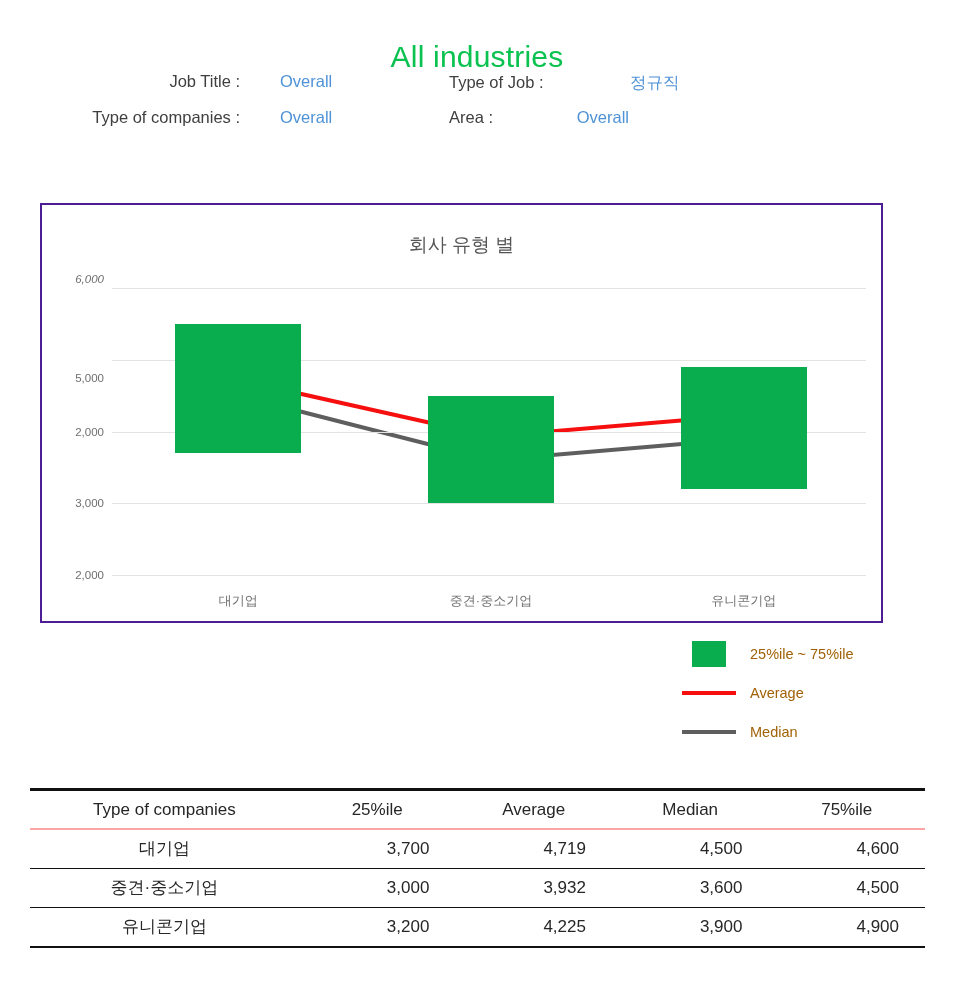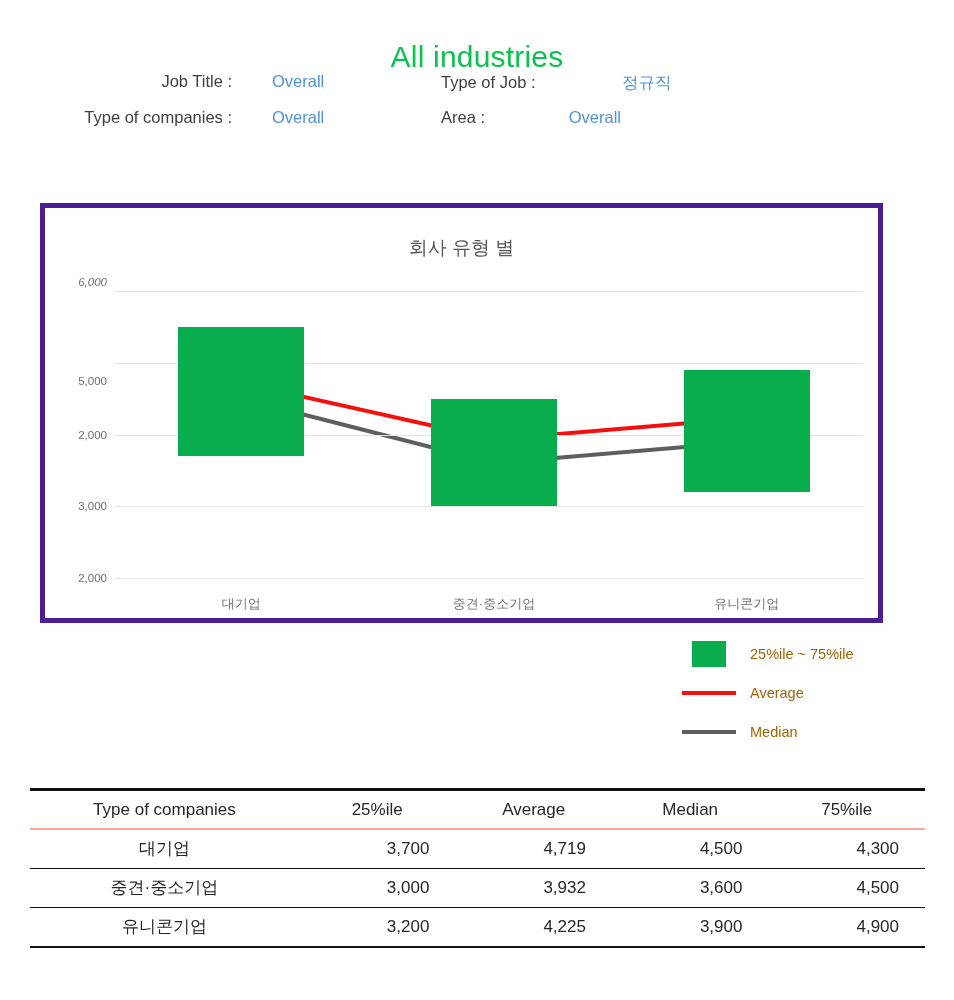--- a/index.html
+++ b/index.html
@@ -32,20 +32,21 @@
   #filters {
     margin-top: 24px;
     display: grid;
     grid-template-columns: 1fr 1fr;
     row-gap: 14px;
     padding: 0 72px 0 0;
   }
   .filter-row {
     display: flex;
     align-items: baseline;
+    padding-left: 8px;
   }
   .filter-label {
     font-size: 16.5px;
     color: #3f3f3f;
     text-align: right;
     white-space: nowrap;
   }
   .filter-value {
     font-size: 16.5px;
     color: #4f93d6;
@@ -57,21 +58,21 @@
   
   .fcol2 { }
   .fcol2 .filter-label { }
   .fcol2 .filter-value { width: 108px; text-align: right; margin-left: 28px; }
 
   
   #chart-panel {
     position: absolute;
     left: 40px; top: 203px;
     width: 843px; height: 420px;
-    border: 5px solid #4c1d95;
+    border: 2px solid #4c1d95;
     background: #fff;
   }
   #chart-title {
     text-align: center;
     font-size: 19px;
     color: #555;
     padding-top: 27px;
     font-weight: 400;
   }
   #plot-area {
@@ -266,21 +267,21 @@
       <th class="col-num">Median</th>
       <th class="col-num">75%ile</th>
     </tr>
   </thead>
   <tbody>
     <tr>
       <td class="col-name">대기업</td>
       <td class="col-num">3,700</td>
       <td class="col-num">4,719</td>
       <td class="col-num">4,500</td>
-      <td class="col-num">4,300</td>
+      <td class="col-num">4,600</td>
     </tr>
     <tr>
       <td class="col-name">중견·중소기업</td>
       <td class="col-num">3,000</td>
       <td class="col-num">3,932</td>
       <td class="col-num">3,600</td>
       <td class="col-num">4,500</td>
     </tr>
     <tr>
       <td class="col-name">유니콘기업</td>

